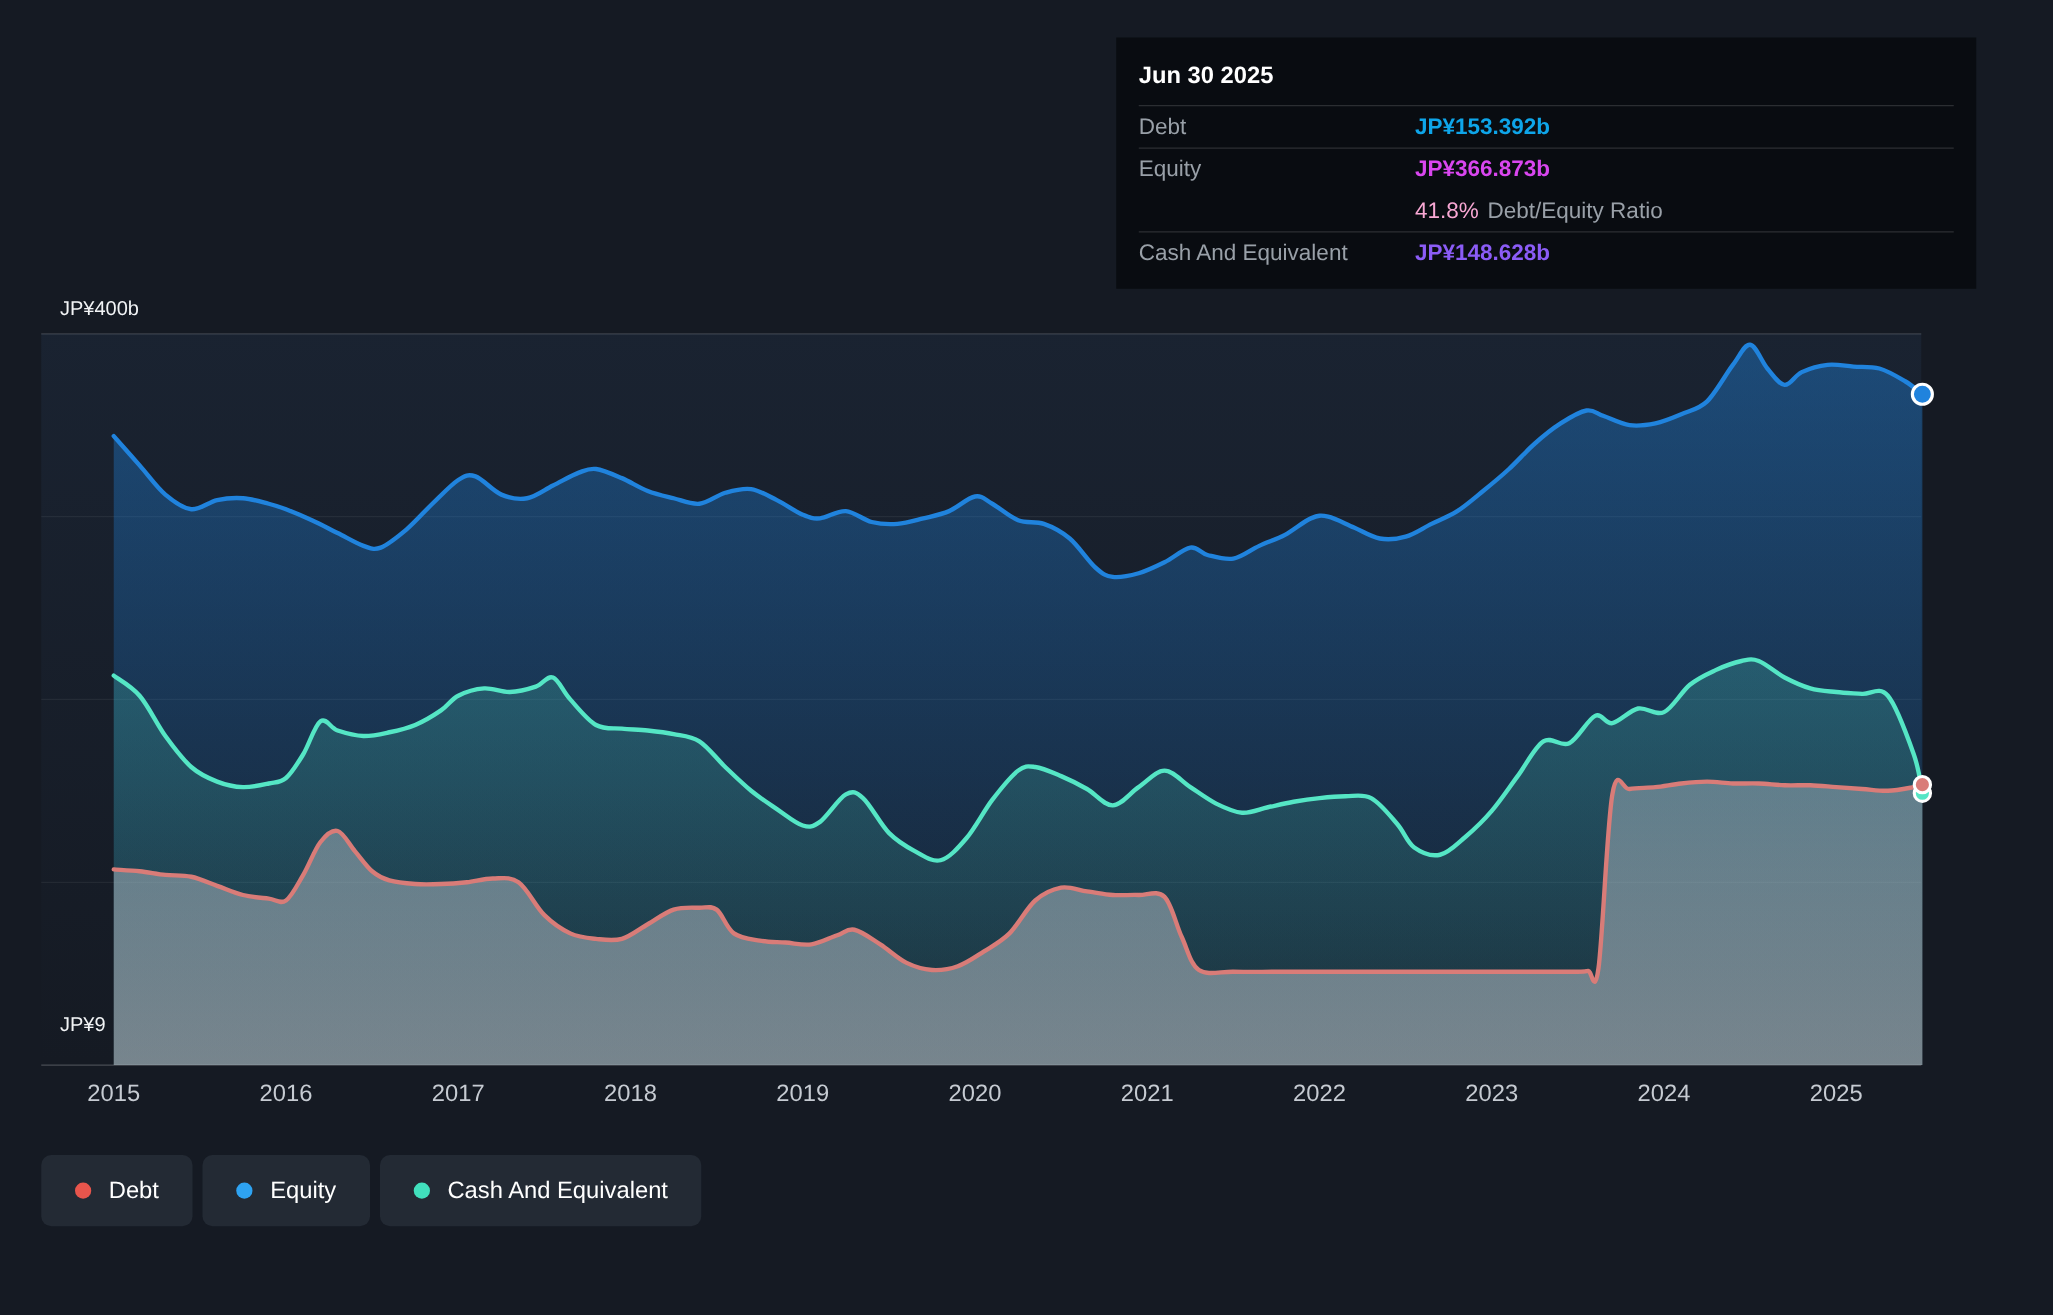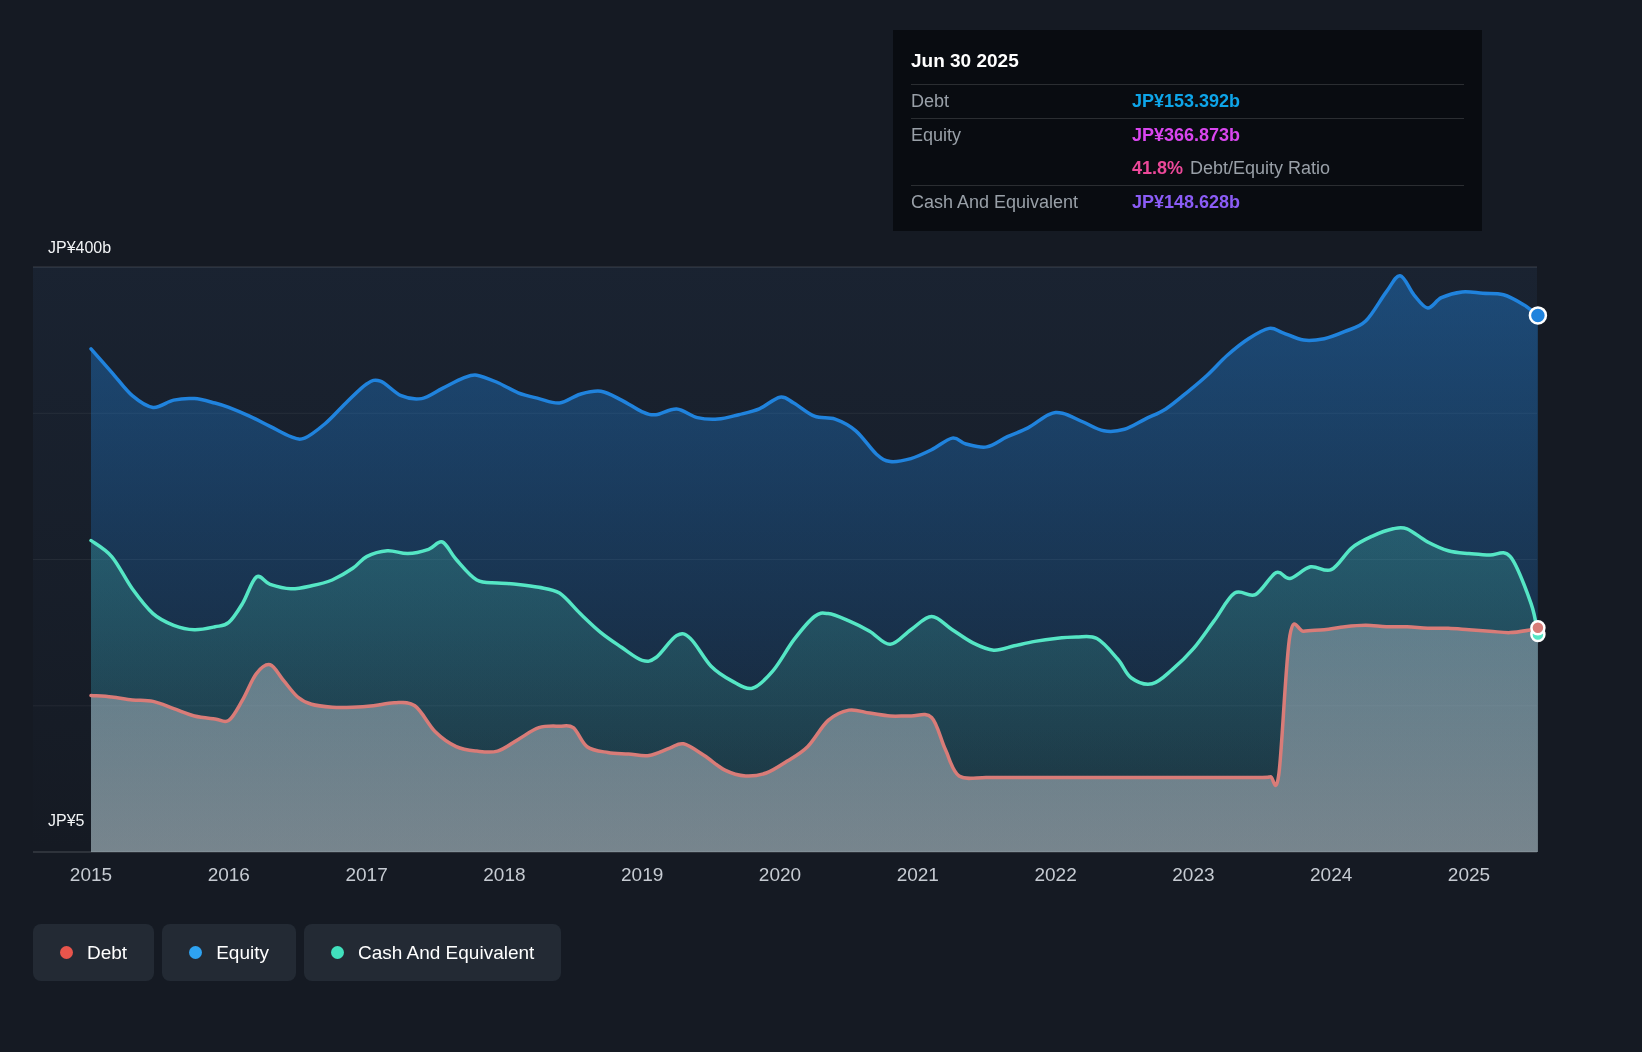--- a/index.html
+++ b/index.html
@@ -8,30 +8,30 @@
     background:#151a23;color:#fff;
     font-family:"Liberation Sans",sans-serif;
   }
   #chart{position:absolute;left:0;top:0;width:1642px;height:1052px}
   .ylab{position:absolute;left:48px;font-size:16px;color:#f2f4f6;z-index:3}
   .ylab.top{top:239px}
   .ylab.zero{top:812px}
 
   
   .tooltip{
-    position:absolute;left:893px;top:30px;width:589px;box-sizing:border-box;
+    position:absolute;left:893px;top:30px;width:688px;box-sizing:border-box;
     background:#090c11;padding:10px 18px 12px;z-index:6;
   }
   .tt-title{font-size:19px;font-weight:bold;color:#fff;padding:10px 0 12px;
     border-bottom:1px solid rgba(255,255,255,0.14)}
   .t-row{position:relative;height:33px;display:flex;align-items:center;font-size:18px}
   .t-row .lbl{color:#99a0a8}
   .t-row .val{position:absolute;left:221px;font-weight:bold}
   .t-row.sep{border-bottom:1px solid rgba(255,255,255,0.14)}
-  .t-row .ratio-pct{font-weight:bold;color:#ec4899}
+  .t-row .ratio-pct{font-weight:normal;color:#f9a8d4}
   .t-row .ratio-txt{color:#99a0a8;font-weight:normal;margin-left:7px}
 
   
   .legend{position:absolute;left:33px;top:924px;display:flex;gap:8px;z-index:4}
   .pill{
     display:flex;align-items:center;height:57px;padding:0 27px;
     background:#232a34;border-radius:8px;font-size:19px;color:#fff;cursor:pointer;
   }
   .dot{width:13px;height:13px;border-radius:50%;margin-right:14px;flex:none}
 </style>
@@ -79,21 +79,21 @@
     <text x="642.2" y="881" text-anchor="middle" fill="#c6cbd2" font-size="19" font-family="Liberation Sans, sans-serif">2019</text>
     <text x="780.0" y="881" text-anchor="middle" fill="#c6cbd2" font-size="19" font-family="Liberation Sans, sans-serif">2020</text>
     <text x="917.8" y="881" text-anchor="middle" fill="#c6cbd2" font-size="19" font-family="Liberation Sans, sans-serif">2021</text>
     <text x="1055.6" y="881" text-anchor="middle" fill="#c6cbd2" font-size="19" font-family="Liberation Sans, sans-serif">2022</text>
     <text x="1193.4" y="881" text-anchor="middle" fill="#c6cbd2" font-size="19" font-family="Liberation Sans, sans-serif">2023</text>
     <text x="1331.2" y="881" text-anchor="middle" fill="#c6cbd2" font-size="19" font-family="Liberation Sans, sans-serif">2024</text>
     <text x="1469.0" y="881" text-anchor="middle" fill="#c6cbd2" font-size="19" font-family="Liberation Sans, sans-serif">2025</text>
   </svg>
 
 <div class="ylab top">JP¥400b</div>
-<div class="ylab zero">JP¥5</div>
+<div class="ylab zero">JP¥9</div>
 
 <div class="tooltip">
   <div class="tt-title">Jun 30 2025</div>
   <div class="t-row sep">
     <span class="lbl">Debt</span>
     <span class="val" style="color: #0ea5e9;">JP¥153.392b</span>
   </div>
   <div class="t-row">
     <span class="lbl">Equity</span>
     <span class="val" style="color: #d946ef; text-align: center;">JP¥366.873b</span>

